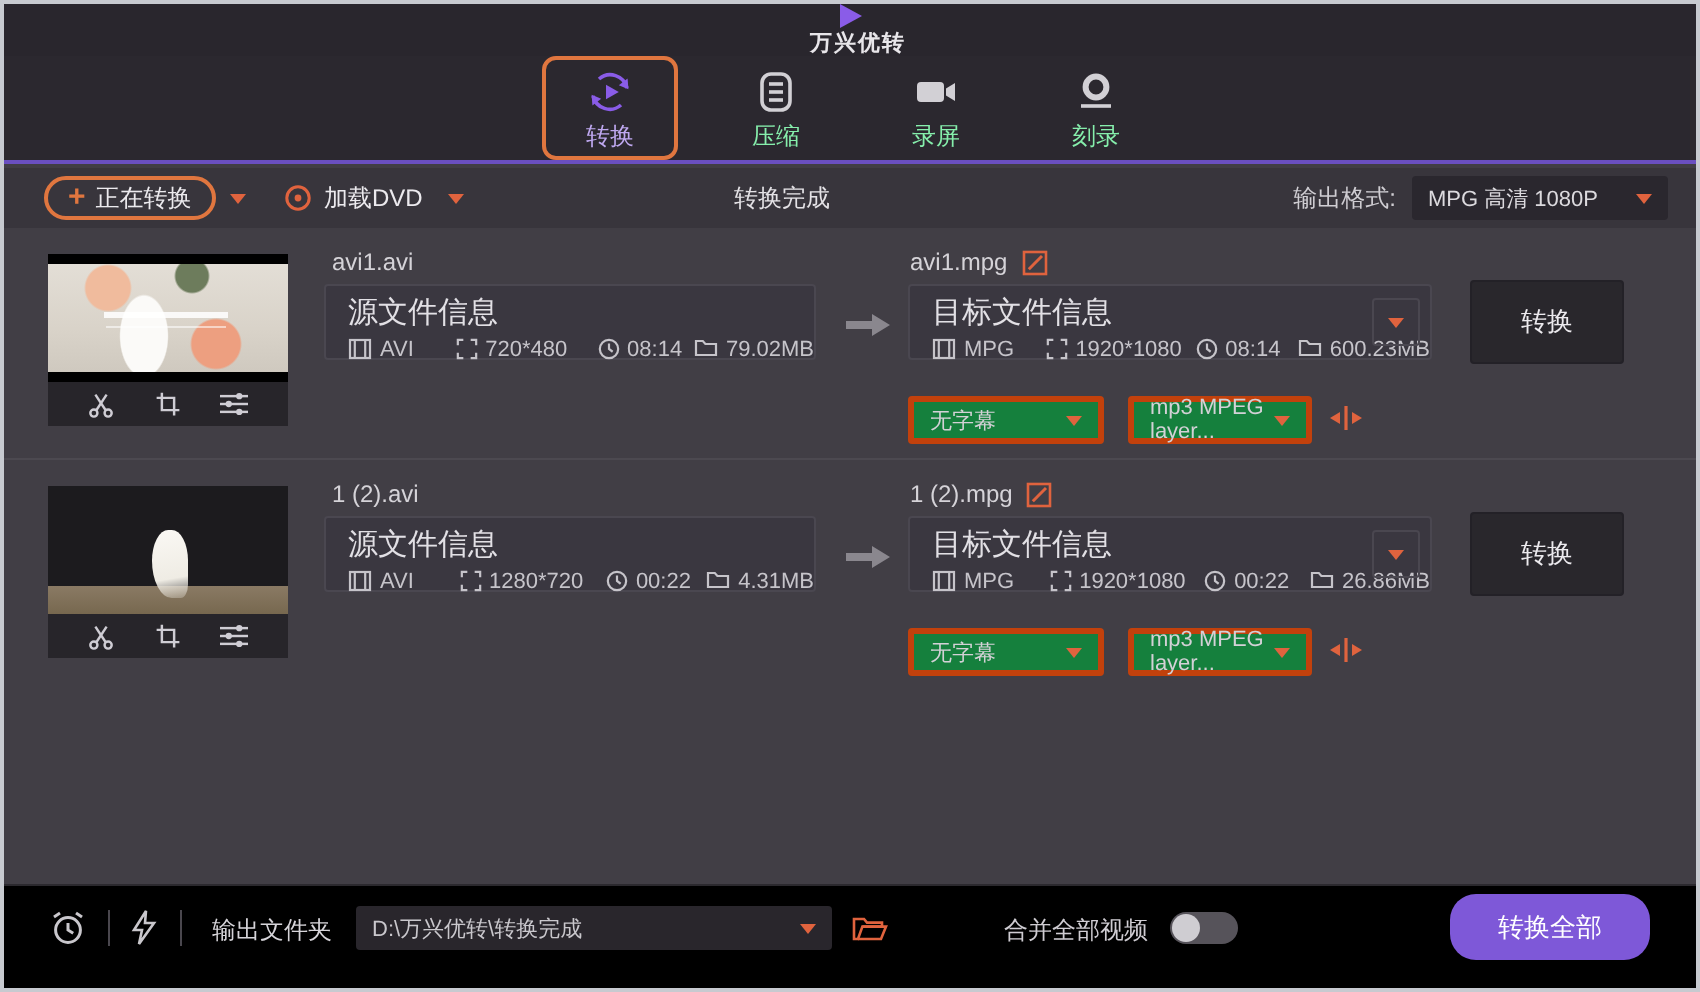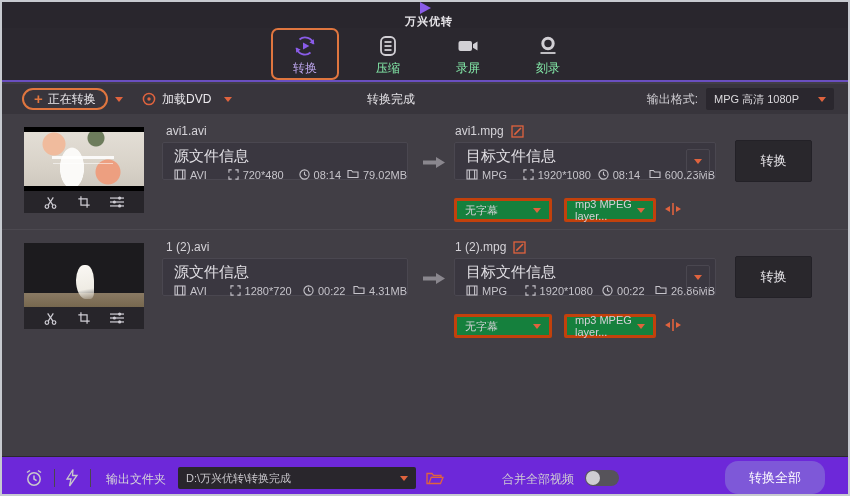--- a/index.html
+++ b/index.html
@@ -58,21 +58,21 @@
   .tgt-caret-box { position:absolute; right:5px; top:6px; width:24px; height:24px; border:1px solid #4a4750; border-radius:2px; display:flex; align-items:center; justify-content:center; cursor:pointer; }
   .arrow-ic { position:absolute; left:420px; top:42px; }
   .convert-btn { position:absolute; left:733px; top:26px; width:77px; height:42px; background:#29272c; border:1px solid #232127; border-radius:2px; color:#eceaee; font-size:13px; display:flex; align-items:center; justify-content:center; cursor:pointer; }
   .dd { position:absolute; top:84px; height:24px; background:#15803d; border:3px solid #c2410c; border-radius:2px; display:flex; align-items:center; padding:0 8px; color:#d3d1d6; font-size:11px; cursor:pointer; }
   .dd .caret { margin-left:auto; }
   .dd-sub { left:452px; width:98px; }
   .dd-aud { left:562px; width:92px; }
   .aud-ic { position:absolute; left:662px; top:87px; cursor:pointer; }
 
   
-  .footer { position:absolute; left:0; bottom:0; width:100%; height:38px; background:#6d28d9; border-top:1px solid #2b292e; }
+  .footer { position:absolute; left:0; bottom:0; width:100%; height:52px; background:#000000; border-top:1px solid #2b292e; }
   .f-ic { position:absolute; top:11px; cursor:pointer; }
   .f-div { position:absolute; top:12px; width:1px; height:18px; background:#4a474e; }
   .ofl { position:absolute; left:104px; top:14px; color:#d6d4d9; font-size:12px; }
   .ofolder { position:absolute; left:176px; top:10px; width:238px; height:22px; background:#29262c; border-radius:2px; display:flex; align-items:center; padding:0 8px; color:#c9c7cc; font-size:11px; cursor:text; }
   .ofolder .caret { margin-left:auto; }
   .merge-label { position:absolute; left:500px; top:14px; color:#cfccd2; font-size:12px; }
   .toggle { position:absolute; left:583px; top:13px; width:34px; height:16px; background:#56535a; border-radius:8px; cursor:pointer; }
   .knob { position:absolute; left:1px; top:1px; width:14px; height:14px; border-radius:50%; background:#cfcdd2; }
   .convert-all { position:absolute; left:723px; top:4px; width:100px; height:33px; background:#7e58d8; border-radius:13px; color:#fff; font-size:13px; display:flex; align-items:center; justify-content:center; cursor:pointer; }
 

